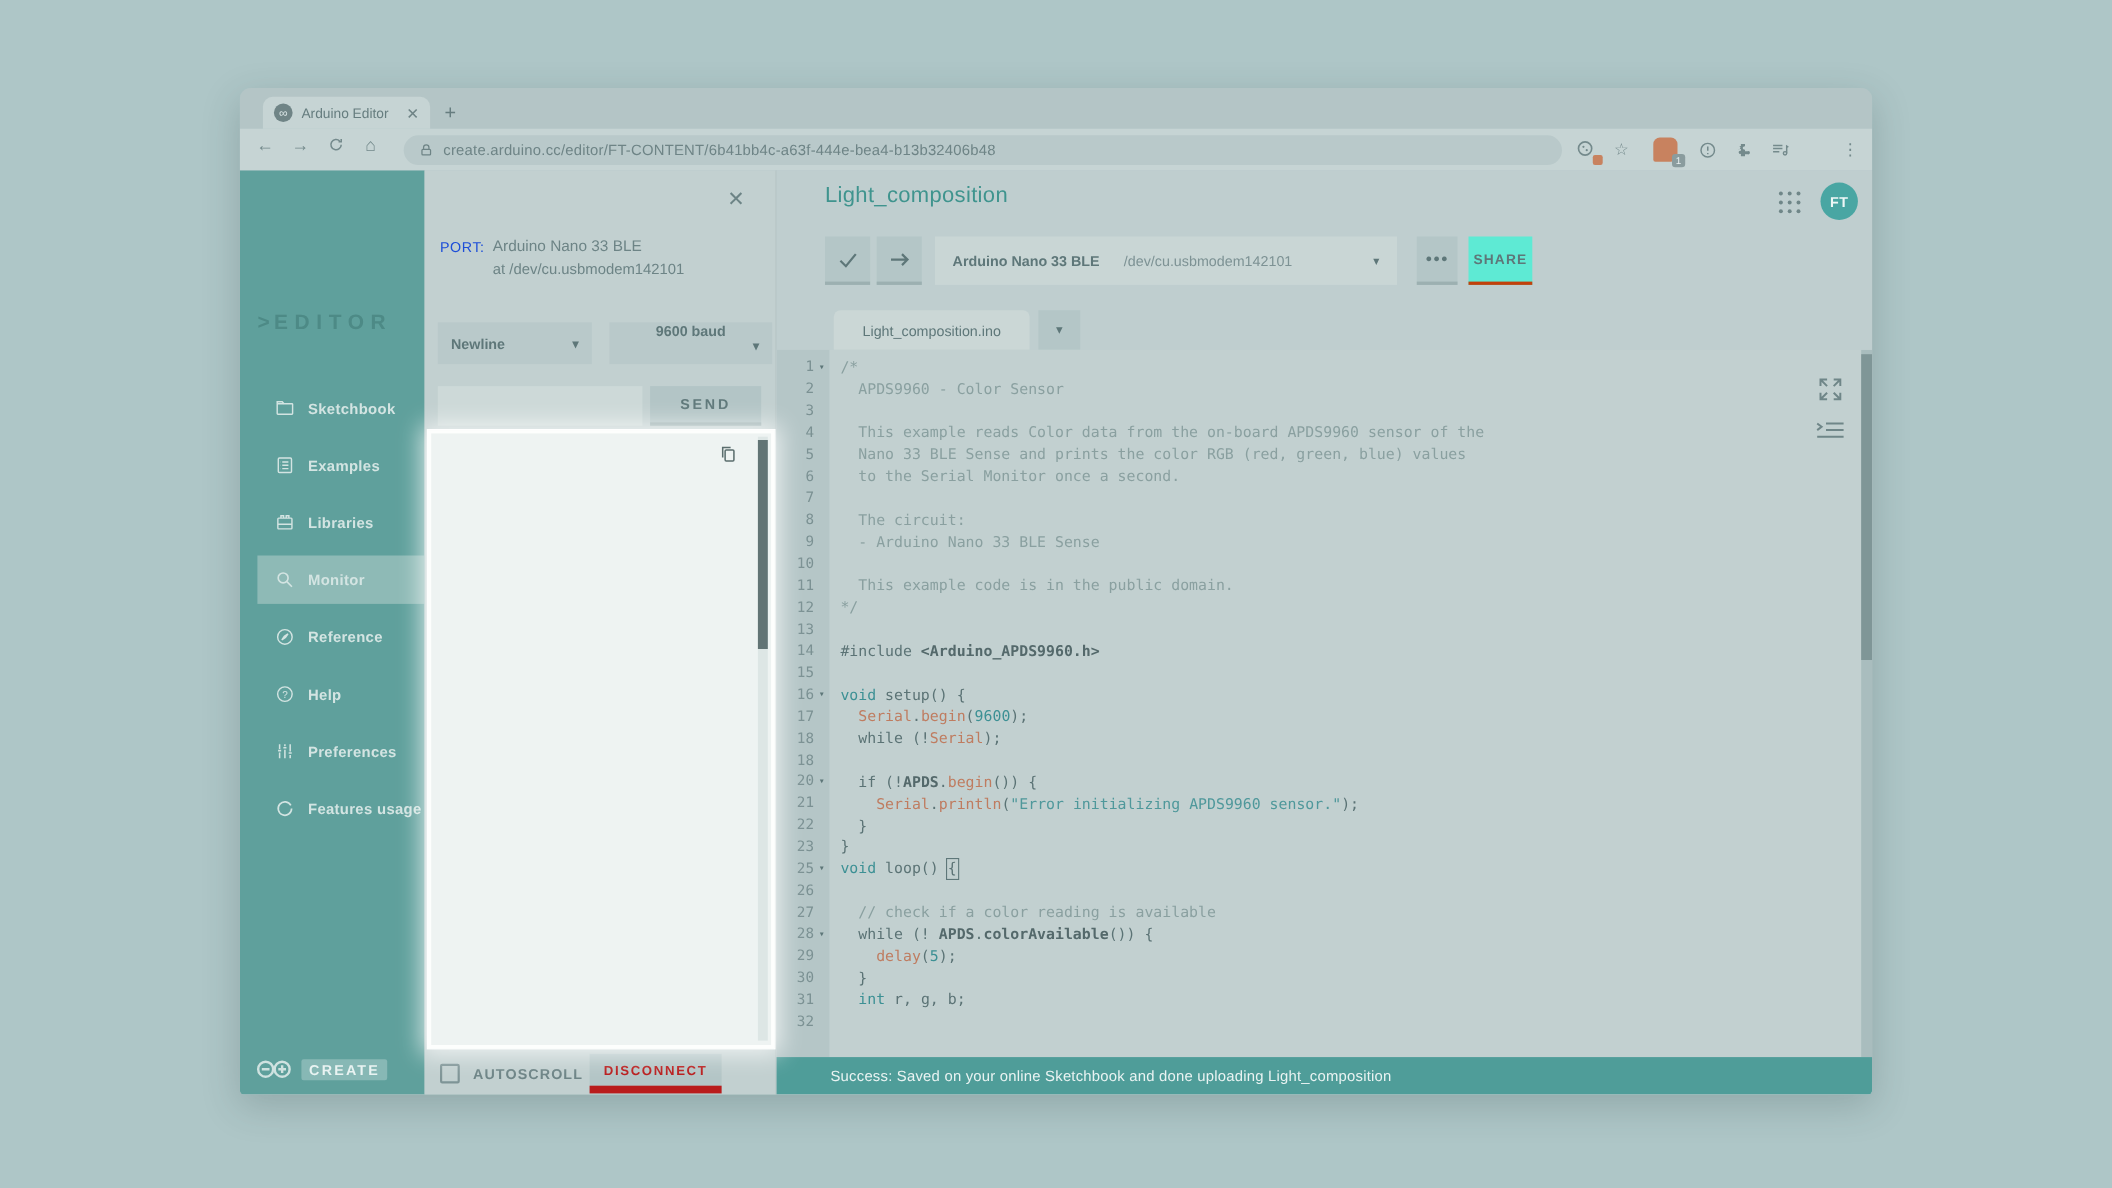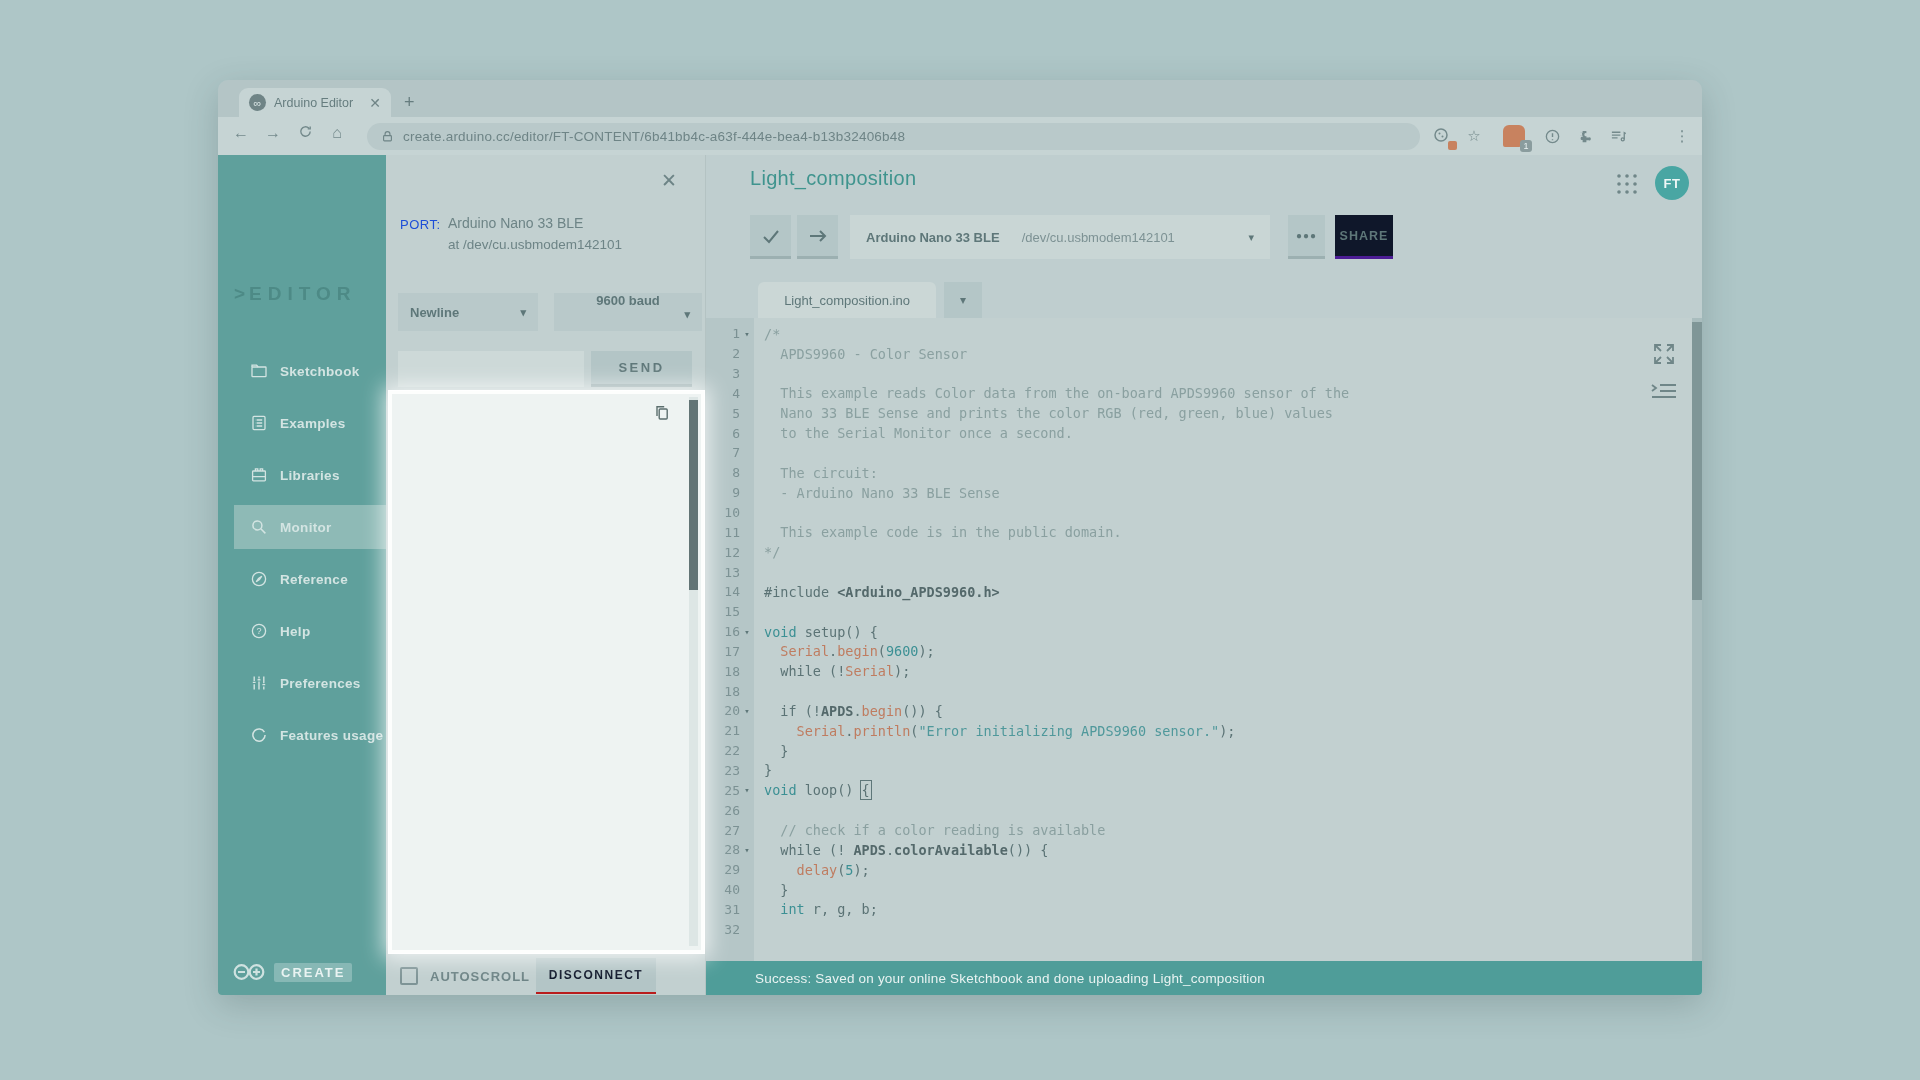--- a/index.html
+++ b/index.html
@@ -83,40 +83,40 @@
   .serial-line { height:14.6px; font-family:"DejaVu Sans Mono", monospace; font-size:12.5px;
     color:#57696a; white-space:pre; }
   .copy-icon { position:absolute; right:30px; top:10px; width:18px; height:18px; color:#5b6e6e; }
   .serial-scrollbar { position:absolute; right:3px; top:3px; width:9px; height:549px; background:#dde6e5; }
   .serial-thumb { position:absolute; left:0; top:3px; width:9px; height:190px; background:#627475; }
   .mon-bottom-chk { position:absolute; left:14px; top:812px; width:18px; height:18px;
     border:2px solid #7e9496; border-radius:2px; }
   .mon-autoscroll { position:absolute; left:44px; top:814px; font-size:13px; font-weight:bold;
     color:#6d8486; letter-spacing:1px; }
   .disconnect-btn { position:absolute; left:150px; top:803px; width:120px; height:36px; background:#b3c5c6;
-    border-bottom:2px solid #b91c1c; color:#0f172a; font-size:12px; font-weight:bold;
+    border-bottom:7px solid #b91c1c; color:#b91c1c; font-size:12px; font-weight:bold;
     letter-spacing:1.5px; display:flex; align-items:center; justify-content:center; }
   
   .main { position:absolute; left:488px; top:0; width:996px; height:100%; background:#bfcecf; }
   .sketch-title { position:absolute; left:44px; top:12px; font-size:20px; color:#3f948e; letter-spacing:.3px; }
   .tool-btn { position:absolute; top:60px; width:41px; height:44px; background:#b4c6c7;
     border-bottom:3px solid #9cb0b1; display:flex; align-items:center; justify-content:center; color:#5e7779; }
   .tool-btn svg { width:20px; height:20px; }
   .btn-verify { left:44px; }
   .btn-upload { left:91px; }
   .board-select { position:absolute; left:144px; top:60px; width:420px; height:44px; background:#c9d6d5;
     display:flex; align-items:center; padding:0 16px; }
   .board-name { font-size:13px; font-weight:bold; color:#5e7779; }
   .board-port { font-size:13px; color:#7d9294; margin-left:22px; }
   .board-caret { margin-left:auto; font-size:11px; color:#5e7779; }
   .btn-more { position:absolute; left:582px; top:60px; width:37px; height:44px; background:#b4c6c7;
     border-bottom:3px solid #9cb0b1; color:#5e7779; font-size:10px; letter-spacing:1px;
     display:flex; align-items:center; justify-content:center; }
-  .btn-share { position:absolute; left:629px; top:60px; width:58px; height:44px; background:#0f172a;
-    border-bottom:3px solid #4c1d95; color:#5e7779; font-size:12.5px; font-weight:bold; letter-spacing:1px;
+  .btn-share { position:absolute; left:629px; top:60px; width:58px; height:44px; background:#5eead4;
+    border-bottom:3px solid #c2410c; color:#5e7779; font-size:12.5px; font-weight:bold; letter-spacing:1px;
     display:flex; align-items:center; justify-content:center; }
   .grid-icon { position:absolute; left:909px; top:17px; width:24px; height:24px; color:#6f8688; }
   .avatar { position:absolute; left:949px; top:11px; width:34px; height:34px; border-radius:50%;
     background:#49a6a3; color:#eef7f6; font-size:13px; font-weight:bold;
     display:flex; align-items:center; justify-content:center; letter-spacing:.5px; }
   .file-tab { position:absolute; left:52px; top:127px; width:178px; height:36px; background:#cbd7d6;
     border-radius:6px 6px 0 0; display:flex; align-items:center; justify-content:center;
     font-size:13px; color:#5e7779; }
   .file-caret-btn { position:absolute; left:238px; top:127px; width:38px; height:36px; background:#b4c6c7;
     display:flex; align-items:center; justify-content:center; color:#5e7779; font-size:12px; }
@@ -574,21 +574,21 @@
               <span class="ln">28</span>
               <span class="fold">▾</span>
               <span class="code-text"><span class="tk-pl">  while (! </span><span class="tk-bold">APDS</span><span class="tk-pl">.</span><span class="tk-bold">colorAvailable</span><span class="tk-pl">()) {</span></span>
             </div>
             <div class="code-line">
               <span class="ln">29</span>
               <span class="fold"></span>
               <span class="code-text"><span class="tk-pl">    </span><span class="tk-fn">delay</span><span class="tk-pl">(</span><span class="tk-num">5</span><span class="tk-pl">);</span></span>
             </div>
             <div class="code-line">
-              <span class="ln">40</span>
+              <span class="ln">30</span>
               <span class="fold"></span>
               <span class="code-text"><span class="tk-pl">  }</span></span>
             </div>
             <div class="code-line">
               <span class="ln">31</span>
               <span class="fold"></span>
               <span class="code-text"><span class="tk-pl">  </span><span class="tk-kw">int</span><span class="tk-pl"> r, g, b;</span></span>
             </div>
             <div class="code-line">
               <span class="ln">32</span>

